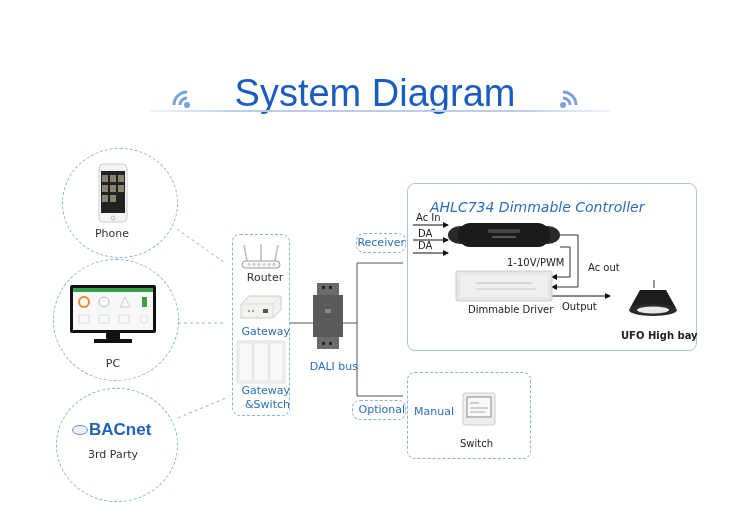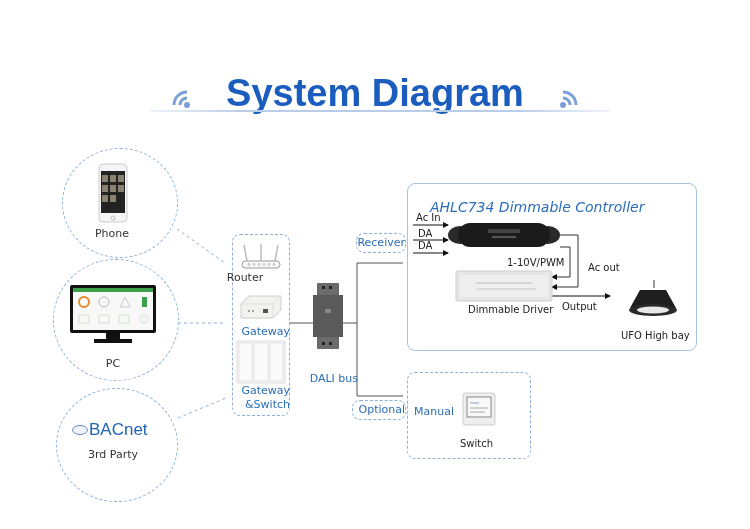--- a/index.html
+++ b/index.html
@@ -1,21 +1,21 @@
 <!DOCTYPE html>
 <html><head>
   <meta charset="utf-8">
   <style>
     html, body { margin: 0; padding: 0; background: #ffffff; }
     body { width: 750px; height: 529px; position: relative; overflow: hidden;
            font-family: "DejaVu Sans", sans-serif; color: #333; }
     .abs { position: absolute; }
     
     .title { left: 0; width: 750px; top: 72px; text-align: center; font-family: "Liberation Sans", sans-serif;
-             font-weight: bold; font-size: 38px; color: #1a5dbf; letter-spacing: 0px; }
+             font-weight: normal; font-size: 38px; color: #1a5dbf; letter-spacing: 0px; }
     .title-line { left: 150px; width: 460px; top: 110px; height: 2px;
                   background: linear-gradient(to right, rgba(180,200,230,0.2), #b9cde8 20%, #b9cde8 80%, rgba(180,200,230,0.2)); }
     .wifi { top: 88px; width: 22px; height: 22px; }
     
     .circle { border: 1px dashed #8db0d8; border-radius: 50%; background: #fff; }
     .lbl { font-size: 11px; color: #333; text-align: center; }
     .blue-lbl { font-size: 11px; color: #2a6db8; text-align: right; }
     .dbox { border: 1px dashed #8db0d8; border-radius: 8px; }
     .sbox { border: 1px solid #a8c4e2; border-radius: 8px; }
     .ctrl-title { font-size: 14px; color: #2a6db8; }
@@ -83,40 +83,40 @@
   <rect x="36" y="48" width="14" height="6" fill="#111"></rect>
   <rect x="24" y="54" width="38" height="4" fill="#111"></rect>
 </svg>
 <div class="abs lbl" style="left:63px;width:100px;top:357px;">PC</div>
 
 <div class="abs circle" style="left:56px;top:388px;width:120px;height:112px;"></div>
 <div class="abs" style="left:72px;top:420px;width:90px;height:22px;">
   <svg class="abs" style="left:0;top:5px;width:16px;height:10px;" viewBox="0 0 16 10">
     <ellipse cx="8" cy="5" rx="7.5" ry="4.5" fill="#eef3fa" stroke="#6a8fc2"></ellipse>
   </svg>
-  <span class="abs" style="left:17px;top:0;font-family:'Liberation Sans',sans-serif;font-weight:normal;font-size:17px;color:#1e64b5;">BACnet</span>
+  <span class="abs" style="left:17px;top:0;font-family:'Liberation Sans',sans-serif;font-weight:bold;font-size:17px;color:#1e64b5;">BACnet</span>
 </div>
 <div class="abs lbl" style="left:63px;width:100px;top:448px;">3rd Party</div>
 
 <div class="abs dbox" style="left:232px;top:234px;width:56px;height:180px;"></div>
 <svg class="abs" style="left:241px;top:244px;width:40px;height:26px;" viewBox="0 0 40 26">
   <line x1="6" y1="17" x2="3" y2="1" stroke="#bbb" stroke-width="1.5"></line>
   <line x1="20" y1="17" x2="20" y2="0" stroke="#bbb" stroke-width="1.5"></line>
   <line x1="34" y1="17" x2="37" y2="1" stroke="#bbb" stroke-width="1.5"></line>
   <rect x="1" y="17" width="38" height="7" rx="3.5" fill="#fafafa" stroke="#999"></rect>
   <g fill="none" stroke="#999" stroke-width="0.6">
       <circle cx="8" cy="20.5" r="1"></circle>
       <circle cx="13" cy="20.5" r="1"></circle>
       <circle cx="18" cy="20.5" r="1"></circle>
       <circle cx="23" cy="20.5" r="1"></circle>
       <circle cx="28" cy="20.5" r="1"></circle>
       <circle cx="33" cy="20.5" r="1"></circle>
     </g>
 </svg>
-<div class="abs lbl" style="left:216px;width:58px;top:271px;">Router</div>
+<div class="abs lbl" style="left:236px;width:58px;top:271px;">Router</div>
 <svg class="abs" style="left:239px;top:294px;width:44px;height:26px;" viewBox="0 0 44 26">
   <path d="M2 10 L10 2 L42 2 L42 16 L34 24 L2 24 Z" fill="#f2f2ee" stroke="#ccc"></path>
   <path d="M2 10 L34 10 L42 2" fill="none" stroke="#ddd"></path>
   <line x1="34" y1="10" x2="34" y2="24" stroke="#ddd"></line>
   <rect x="24" y="15" width="5" height="4" fill="#555"></rect>
   <circle cx="10" cy="17" r="1" fill="#888"></circle>
     <circle cx="14" cy="17" r="1" fill="#888"></circle>
 </svg>
 <div class="abs blue-lbl" style="left:232px;width:58px;top:325px;">Gateway</div>
 <svg class="abs" style="left:237px;top:341px;width:48px;height:42px;" viewBox="0 0 48 42">
@@ -131,21 +131,21 @@
 <svg class="abs" style="left:313px;top:283px;width:30px;height:66px;" viewBox="0 0 30 66">
   <rect x="4" y="0" width="22" height="12" fill="#6b6b6b"></rect>
   <rect x="0" y="12" width="30" height="42" fill="#5a5a5a"></rect>
   <rect x="4" y="54" width="22" height="12" fill="#6b6b6b"></rect>
   <rect x="9" y="3" width="3" height="3" fill="#222"></rect>
     <rect x="16" y="3" width="3" height="3" fill="#222"></rect>
   <rect x="9" y="59" width="3" height="3" fill="#222"></rect>
     <rect x="16" y="59" width="3" height="3" fill="#222"></rect>
   <rect x="12" y="26" width="6" height="4" fill="#888"></rect>
 </svg>
-<div class="abs blue-lbl" style="left:298px;width:60px;top:372px;">DALI bus</div>
+<div class="abs blue-lbl" style="left:298px;width:60px;top:360px;">DALI bus</div>
 
 <div class="abs dbox blue-lbl" style="left:356px;top:233px;width:48px;height:18px;line-height:18px;">Receiver</div>
 <div class="abs dbox blue-lbl" style="left:352px;top:400px;width:52px;height:18px;line-height:18px;">Optional</div>
 
 <div class="abs sbox" style="left:407px;top:183px;width:288px;height:166px;"></div>
 <div class="abs ctrl-title" style="left:430px;top:199px;font-style:italic;">AHLC734 Dimmable Controller</div>
 
 <div class="abs small" style="left:416px;top:212px;">Ac In</div>
 <div class="abs small" style="left:418px;top:228px;">DA</div>
 <div class="abs small" style="left:418px;top:240px;">DA</div>
@@ -183,21 +183,21 @@
 </svg>
 <div class="abs small" style="left:468px;top:304px;">Dimmable Driver</div>
 <div class="abs small" style="left:562px;top:301px;">Output</div>
 
 <svg class="abs" style="left:626px;top:280px;width:54px;height:40px;" viewBox="0 0 54 40">
   <line x1="28" y1="0" x2="28" y2="8" stroke="#333"></line>
   <path d="M14 10 L40 10 L50 28 L4 28 Z" fill="#1e1e1e"></path>
   <ellipse cx="27" cy="30" rx="24" ry="6" fill="#2a2a2a"></ellipse>
   <ellipse cx="27" cy="30" rx="16" ry="3.5" fill="#e8e8e8"></ellipse>
 </svg>
-<div class="abs small" style="left:621px;top:330px;">UFO High bay</div>
+<div class="abs small" style="left:621px;top:330px;font-weight:bold;">UFO High bay</div>
 
 <div class="abs dbox" style="left:407px;top:372px;width:122px;height:85px;"></div>
 <div class="abs blue-lbl" style="left:414px;top:405px;">Manual</div>
 <svg class="abs" style="left:463px;top:393px;width:32px;height:32px;" viewBox="0 0 32 32">
   <rect x="0" y="0" width="32" height="32" rx="2" fill="#eee" stroke="#ccc"></rect>
   <rect x="4" y="4" width="24" height="20" fill="#f8f8f8" stroke="#888"></rect>
   <line x1="7" y1="10" x2="16" y2="10" stroke="#8aa0c8"></line>
   <line x1="7" y1="15" x2="25" y2="15" stroke="#aaa"></line>
   <line x1="7" y1="19" x2="22" y2="19" stroke="#aaa"></line>
 </svg>

